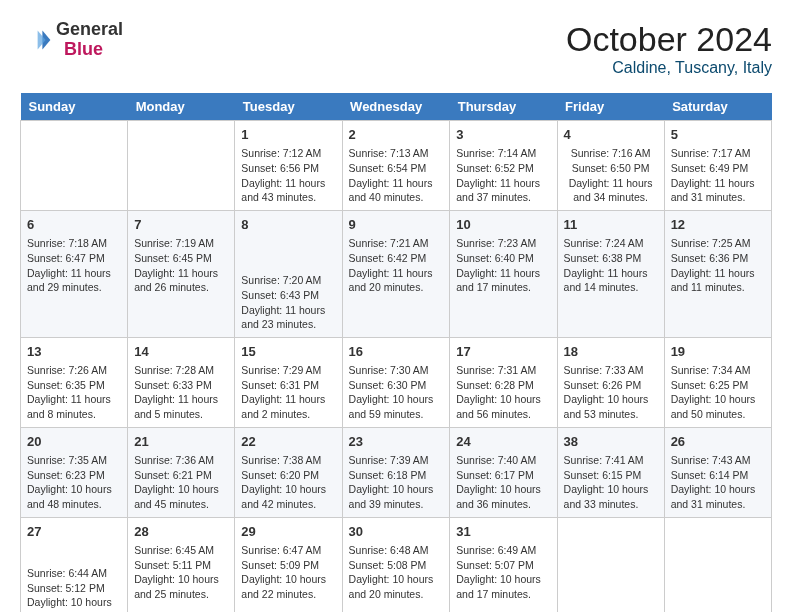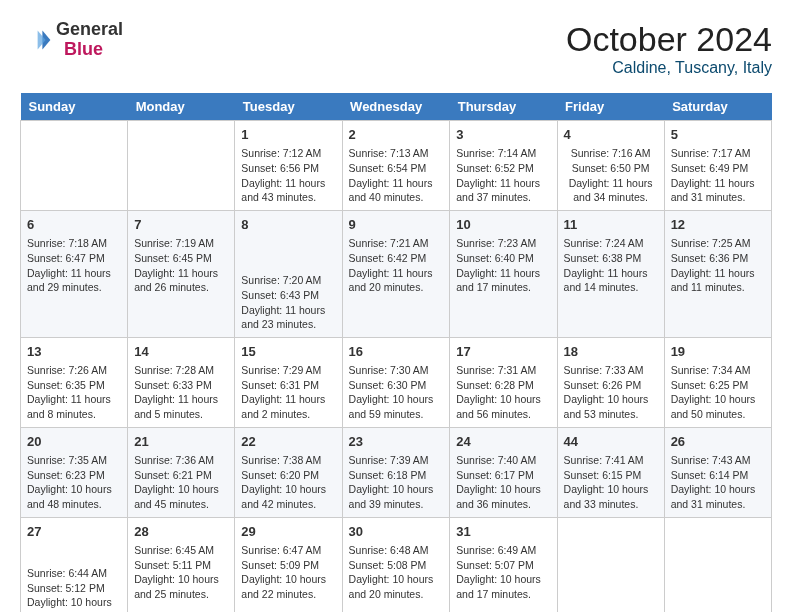--- a/index.html
+++ b/index.html
@@ -268,21 +268,21 @@
 Sunset: 6:18 PM
 Daylight: 10 hours and 39 minutes.</div>
         </td>
         <td>
           <span class="day-num">24</span>
           <div class="day-info" style="white-space: pre-line;">Sunrise: 7:40 AM
 Sunset: 6:17 PM
 Daylight: 10 hours and 36 minutes.</div>
         </td>
         <td>
-          <span class="day-num">44</span>
+          <span class="day-num">38</span>
           <div class="day-info" style="white-space: pre-line;">Sunrise: 7:41 AM
 Sunset: 6:15 PM
 Daylight: 10 hours and 33 minutes.</div>
         </td>
         <td>
           <span class="day-num">26</span>
           <div class="day-info" style="white-space: pre-line;">Sunrise: 7:43 AM
 Sunset: 6:14 PM
 Daylight: 10 hours and 31 minutes.</div>
         </td>

